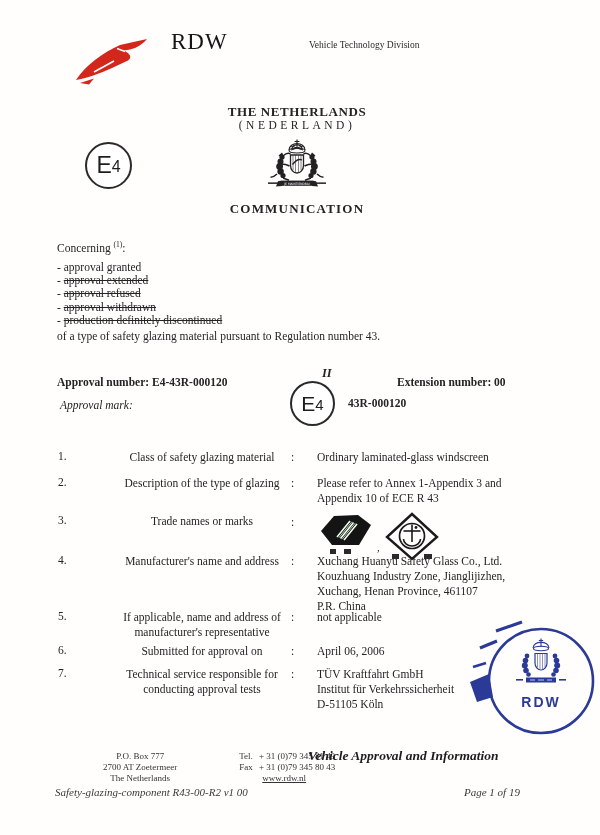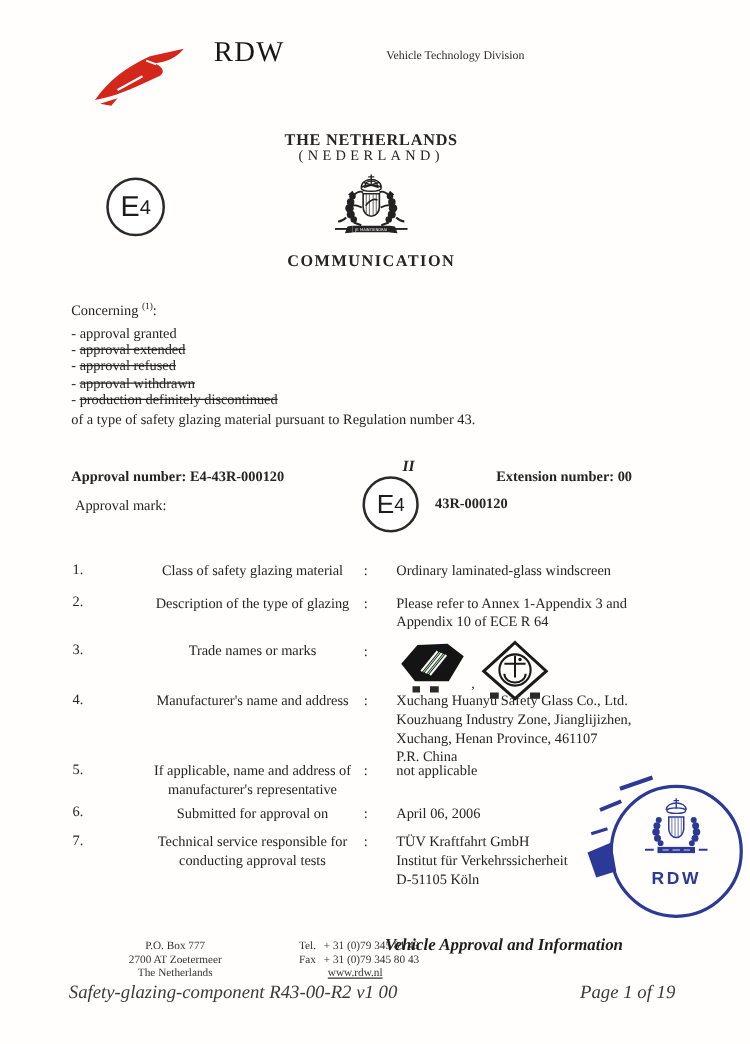--- a/index.html
+++ b/index.html
@@ -4,21 +4,21 @@
 <style>
   * { margin:0; padding:0; box-sizing:border-box; }
   html,body { background:#ffffff; }
   .page {
     position:relative; width:600px; height:835px; margin:0 auto;
     background:#fffefd; overflow:hidden;
     font-family:"Liberation Serif","DejaVu Serif",serif;
     color:#242424;
   }
   .abs { position:absolute; }
-  .italic { }
+  .italic { font-style:italic; }
   .struck { text-decoration:line-through; }
   .center-col { left:0; width:594px; text-align:center; }
 
   .brand-text { font-size:23px; letter-spacing:1px; color:#161616; }
   .division-text { font-size:9.5px; color:#2a2a2a; }
 
   .country-title { font-size:13px; font-weight:bold; letter-spacing:0.6px; }
   .country-native { font-size:11.5px; letter-spacing:3.5px; }
   .communication-title { font-size:13px; font-weight:bold; letter-spacing:1.2px; }
 
@@ -38,21 +38,21 @@
   .item-num { position:absolute; left:58px; width:30px; font-size:11.5px; }
   .item-label { position:absolute; left:103px; width:198px; font-size:11.5px; line-height:15px;text-align:center; }
   .item-value { position:absolute; left:291px; width:250px; font-size:11.5px; line-height:15px; }
   .item-value .colon { position:absolute; left:0; top:0; }
   .item-value .vlines { margin-left:26px; }
 
   .footer-text { font-size:9px; line-height:11px; color:#333;text-align:center; }
   .footer-contact-row span.flabel { display:inline-block; width:26px; }
   .website { text-decoration:underline; }
   .tagline { font-size:13.5px; font-weight:bold; font-style:italic; color:#1d1d1d; }
-  .bottom-ref { font-size:15px; font-style:italic; color:#3a3a3a; }
+  .bottom-ref { font-size:11px; font-style:italic; color:#3a3a3a; }
   .sup { vertical-align:super; font-size:7.5px; }
   .mark-class { font-size:12.5px; font-weight:bold; font-style:italic; }
   .mark-number { font-size:11.5px; font-weight:bold; }
   .apr-bold { font-size:11.5px; font-weight:bold;margin-top:24px; }
 </style>
 </head>
 <body>
 
 <div class="page">
 
@@ -165,21 +165,21 @@
     </div>
   </div>
 
   <div>
     <div class="item-num" style="top:476px;">2.</div>
     <div class="item-label" style="top:476px;">Description of the type of glazing</div>
     <div class="item-value" style="top:476px;">
       <span class="colon">:</span>
       <div class="vlines">
         <div>Please refer to Annex 1-Appendix 3 and</div>
-        <div>Appendix 10 of ECE R 64</div>
+        <div>Appendix 10 of ECE R 43</div>
       </div>
     </div>
   </div>
 
   <div>
     <div class="item-num" style="top:514px;">3.</div>
     <div class="item-label" style="top:514px;">Trade names or marks</div>
     <div class="item-value" style="top:510px;height:50px;">
       <span class="colon" style="top:5px;">:</span>
       <div class="vlines" style="position:relative;height:50px;">

